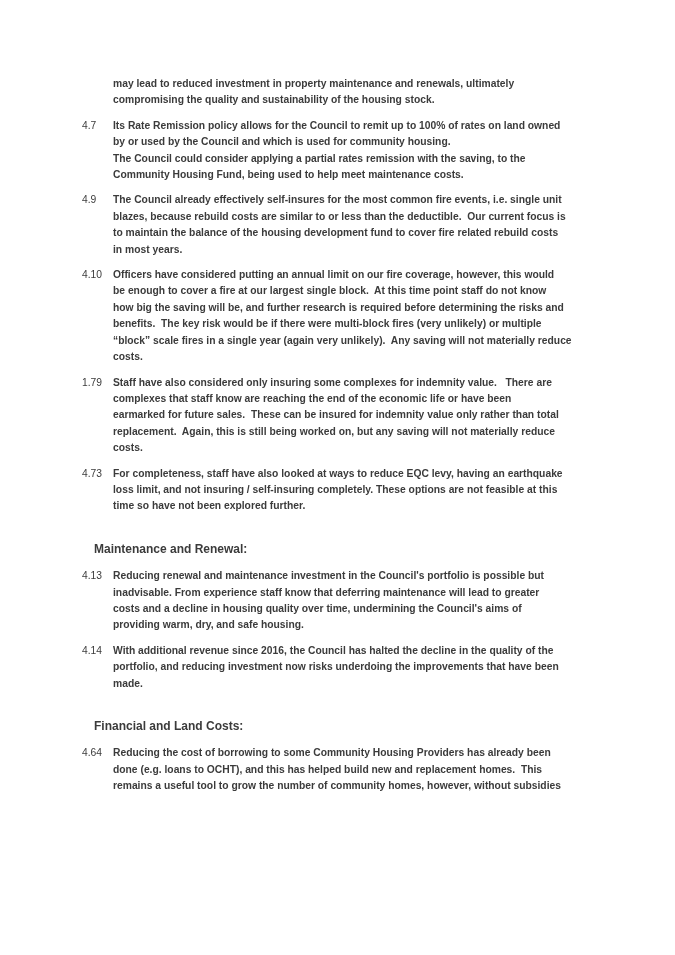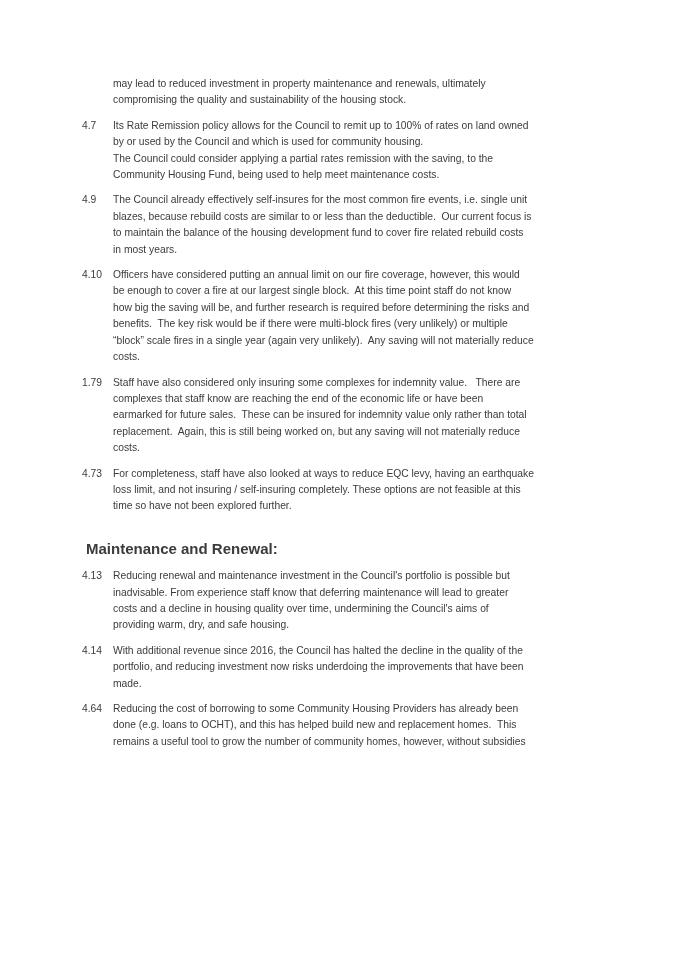--- a/index.html
+++ b/index.html
@@ -27,24 +27,25 @@
     margin: 0 0 9px 0;
   }
   .num {
     flex: 0 0 31px;
     width: 31px;
   }
   .text {
     flex: 1 1 auto;
     white-space: pre-wrap;
     max-width: 522px;
+    font-weight: bold;
   }
   .heading {
-    margin: 26px 0 11px 4px;
-    font-size: 15px;
+    margin: 26px 0 11px 12px;
+    font-size: 12px;
     font-weight: 700;
     line-height: 16.4px;
   }
 </style>
 </head>
 <body>
 
 <div class="page">
   <div class="content">
 
@@ -108,20 +109,21 @@
     </div>
 
     <div class="para">
       <span class="num">4.14</span>
       <div class="text">With additional revenue since 2016, the Council has halted the decline in the quality of the
 portfolio, and reducing investment now risks underdoing the improvements that have been
 made.</div>
     </div>
 
 
+    <h2 class="heading">Financial and Land Costs:</h2>
 
     <div class="para">
       <span class="num">4.64</span>
       <div class="text">Reducing the cost of borrowing to some Community Housing Providers has already been
 done (e.g. loans to OCHT), and this has helped build new and replacement homes.  This
 remains a useful tool to grow the number of community homes, however, without subsidies</div>
     </div>
 
   </div>
 </div>

